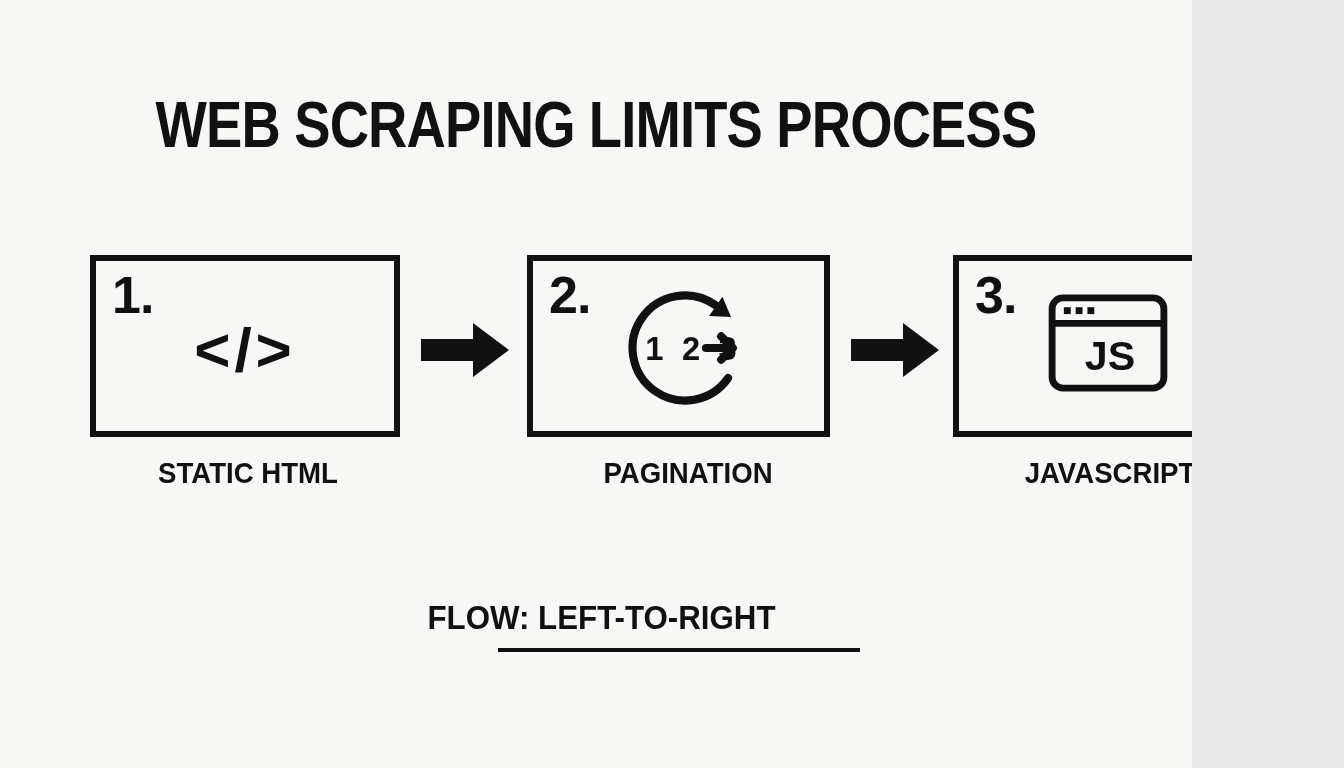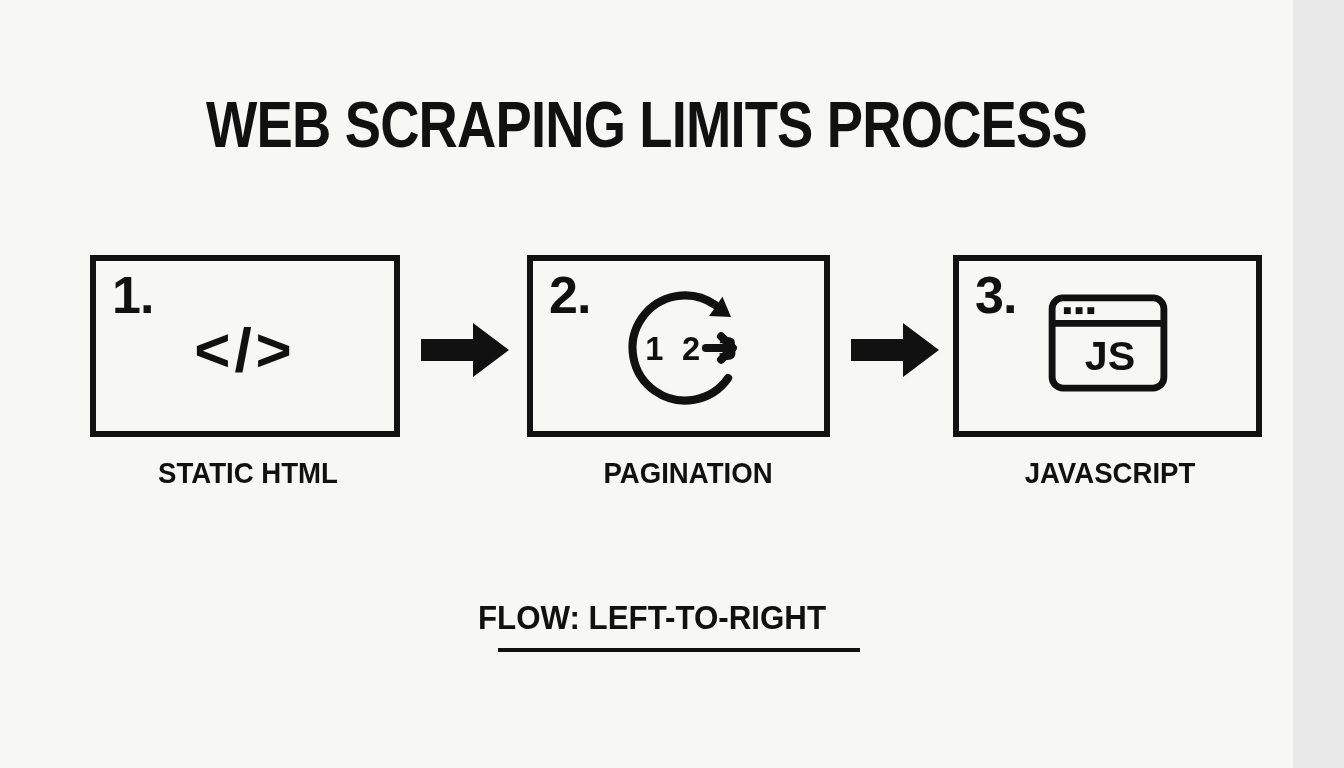--- a/index.html
+++ b/index.html
@@ -1,18 +1,18 @@
 <!DOCTYPE html>
 <html><head>
 <meta charset="utf-8">
 <style>
   html,body{margin:0;padding:0;background:#e9e9e9;}
   .canvas{
     position:relative;
-    width:1293px;height:768px;
+    width:1192px;height:768px;
     background:#f7f7f5;
     overflow:hidden;
     font-family:"Liberation Sans", sans-serif;
     color:#111;
   }
   .title{
     position:absolute;top:93px;left:0;right:0;
     text-align:center;
     font-size:64px;font-weight:700;line-height:1;
     letter-spacing:-1px;

